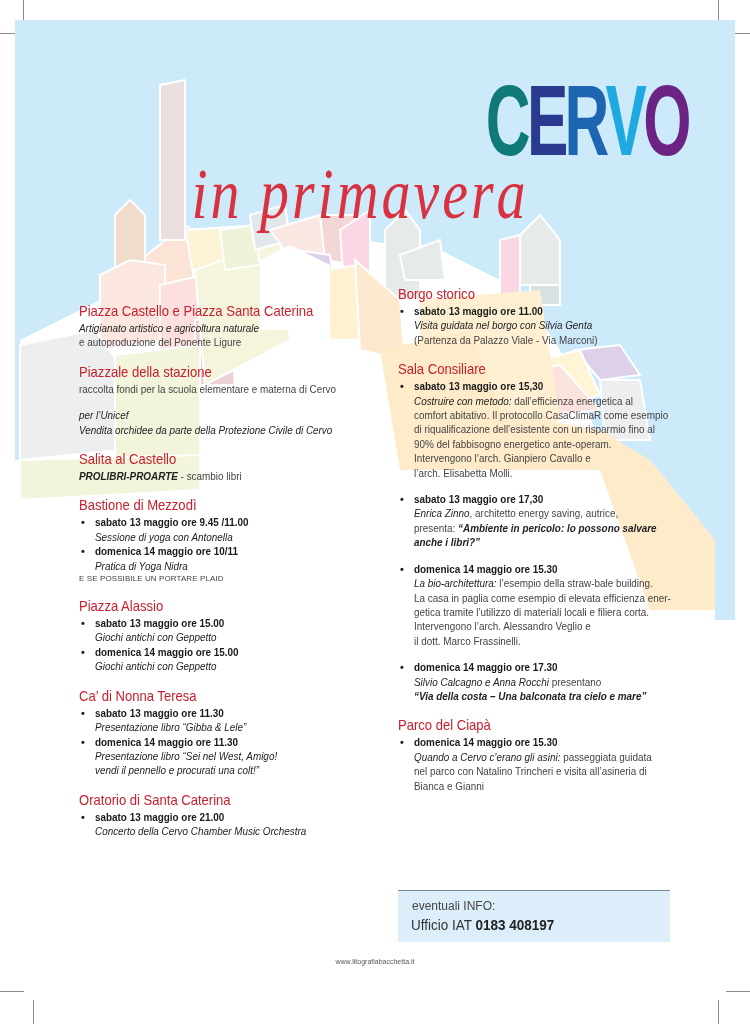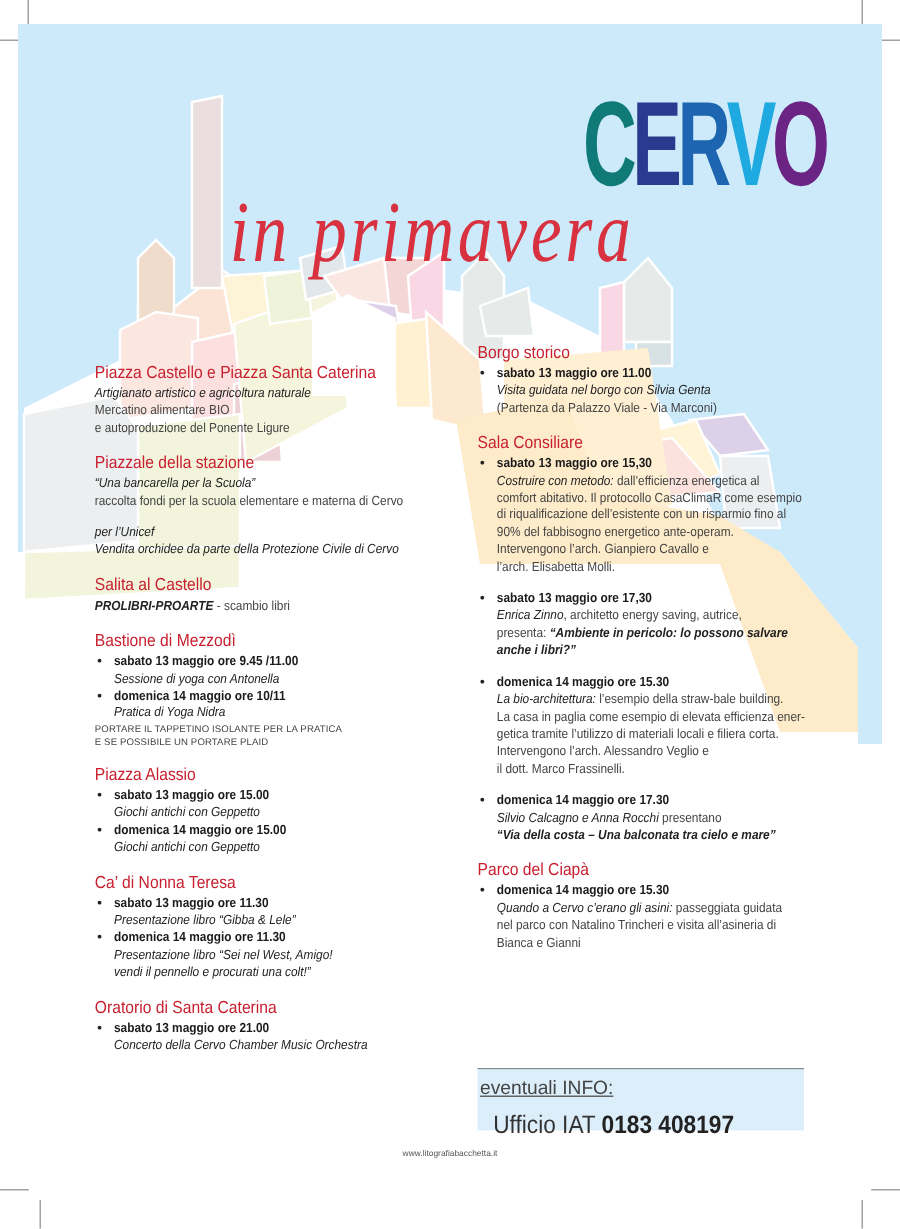--- a/index.html
+++ b/index.html
@@ -24,22 +24,22 @@
   .it { font-style:italic; color:#222; }
   .bi { font-style:italic; font-weight:bold; color:#222; }
   .plain { color:#444; }
   .small-caps { font-size:8px; line-height:11px; color:#444; letter-spacing:0.1px; }
   .ev { position:relative; padding-left:16px; }
   .ev .bullet { position:absolute; left:2px; top:0; font-weight:bold; color:#222; }
   .ev .when { font-weight:bold; color:#1a1a1a; }
   .gap { height:12px; }
   .info { position:absolute; left:398px; top:890px; width:272px; height:51px; background:#dbeef9;
           border-top:1px solid #7f8c93; }
-  .info .lbl { position:absolute; left:2px; top:8px; font-size:16px; color:#444;text-decoration:underline; }
-  .info .phone { position:absolute; left:13px; top:25px; font-size:21px; color:#333; white-space:nowrap;margin-top:10px; }
+  .info .lbl { position:absolute; left:14px; top:8px; font-size:12px; color:#444; }
+  .info .phone { position:absolute; left:13px; top:25px; font-size:15px; color:#333; white-space:nowrap; }
   .info .phone b { color:#222; }
   .credit { position:absolute; left:0; width:750px; top:958px; text-align:center; font-size:7px; color:#555; }
   .cond { display:inline-block; transform:scaleX(0.9); transform-origin:left; white-space:nowrap; }
 </style>
 </head>
 <body>
 
 <div class="crop" style="left:23px;top:0;width:1px;height:23px;"></div>
 <div class="crop" style="left:0;top:33px;width:16px;height:1px;"></div>
 <div class="crop" style="left:718px;top:0;width:1px;height:23px;"></div>
@@ -97,27 +97,25 @@
     <span style="color:#0f7a78">C</span><span style="color:#2a3b8f">E</span><span style="color:#1d65b0">R</span><span style="color:#1fa9e1">V</span><span style="color:#6b2384">O</span>
   </div>
 </div>
 <div class="subtitle">in primavera</div>
 
 <div class="col col-left">
 
   <div class="sec">
     <div class="sec-title">Piazza Castello e  Piazza Santa Caterina</div>
     <div class="it"><span class="cond">Artigianato artistico e  agricoltura naturale</span></div>
-    <div class="plain"><span class="cond">Mercatino alimentare BIO</span></div>
     <div class="plain"><span class="cond">e autoproduzione del Ponente Ligure</span></div>
   </div>
 
   <div class="sec">
     <div class="sec-title">Piazzale della stazione</div>
-    <div class="it"><span class="cond">“Una bancarella per la Scuola”</span></div>
     <div class="plain"><span class="cond">raccolta fondi  per la scuola elementare e materna di Cervo</span></div>
     <div class="gap"></div>
     <div class="it"><span class="cond">per l’Unicef</span></div>
     <div class="it"><span class="cond">Vendita orchidee da parte della Protezione Civile di Cervo</span></div>
   </div>
 
   <div class="sec">
     <div class="sec-title">Salita al Castello</div>
     <div><span class="cond"><span class="bi">PROLIBRI-PROARTE</span><span class="plain"> - scambio libri</span></span></div>
   </div>
@@ -127,21 +125,20 @@
     <div class="ev">
       <span class="bullet">•</span>
       <div class="when cond">sabato 13 maggio ore 9.45 /11.00</div><br>
       <div class="it cond">Sessione di yoga  con Antonella</div>
     </div>
     <div class="ev">
       <span class="bullet">•</span>
       <div class="when cond">domenica 14 maggio ore 10/11</div><br>
       <div class="it cond">Pratica di Yoga Nidra</div>
     </div>
-    <div class="small-caps">PORTARE IL TAPPETINO ISOLANTE PER LA PRATICA</div>
     <div class="small-caps">E SE POSSIBILE UN PORTARE PLAID</div>
   </div>
 
   <div class="sec">
     <div class="sec-title">Piazza Alassio</div>
     <div class="ev">
       <span class="bullet">•</span>
       <div class="when cond">sabato 13 maggio ore 15.00</div><br>
       <div class="it cond">Giochi antichi con Geppetto</div>
     </div>

